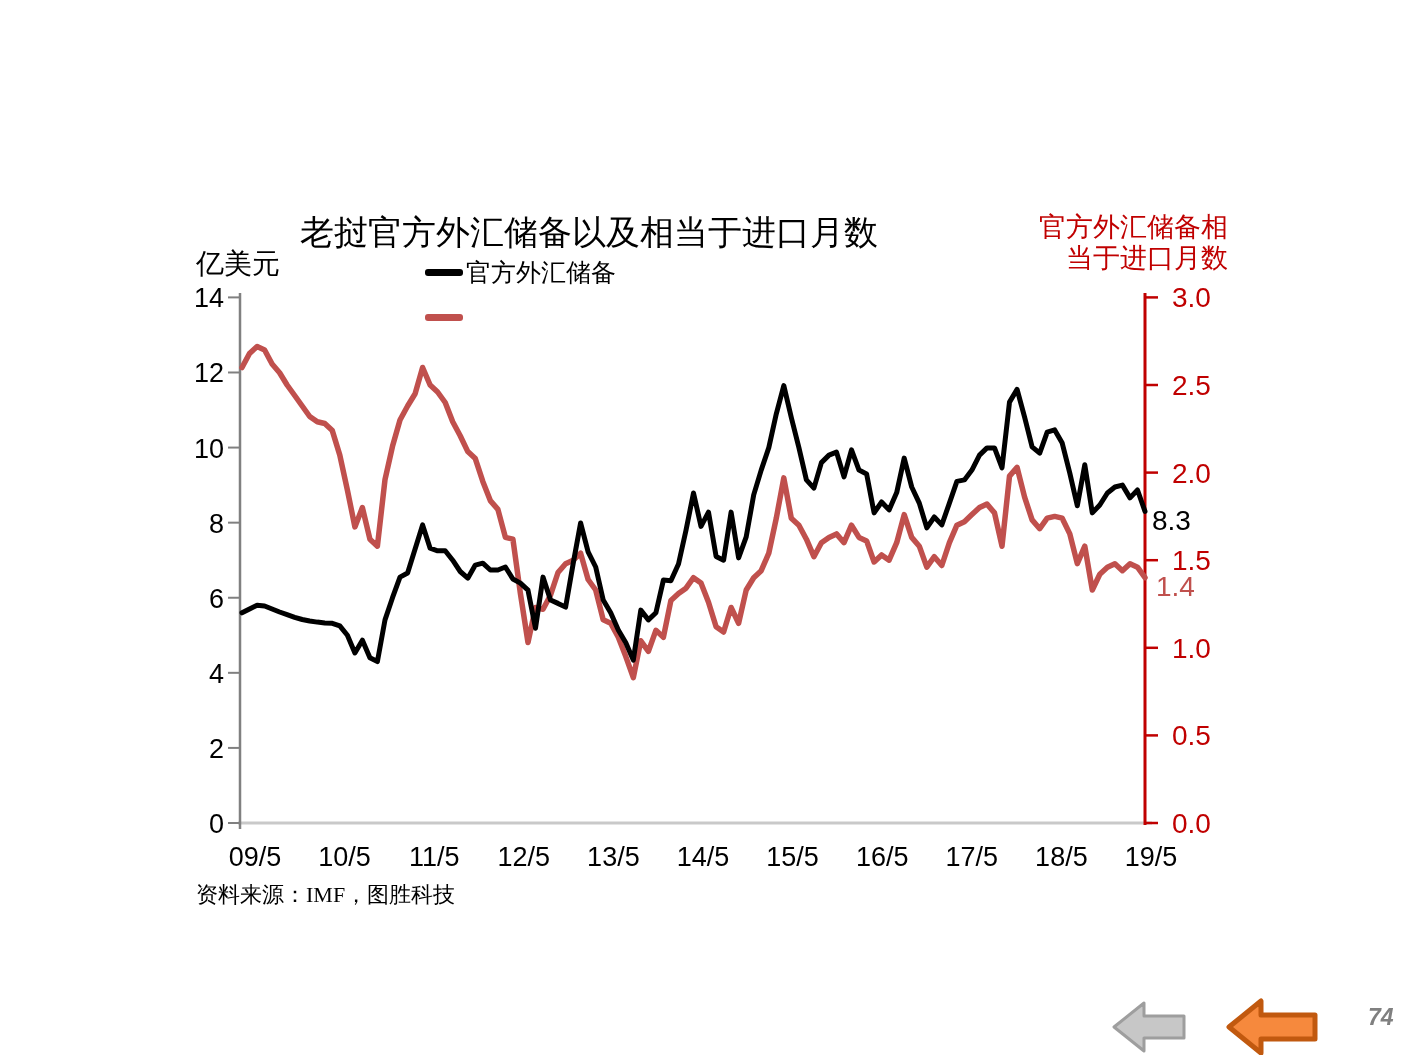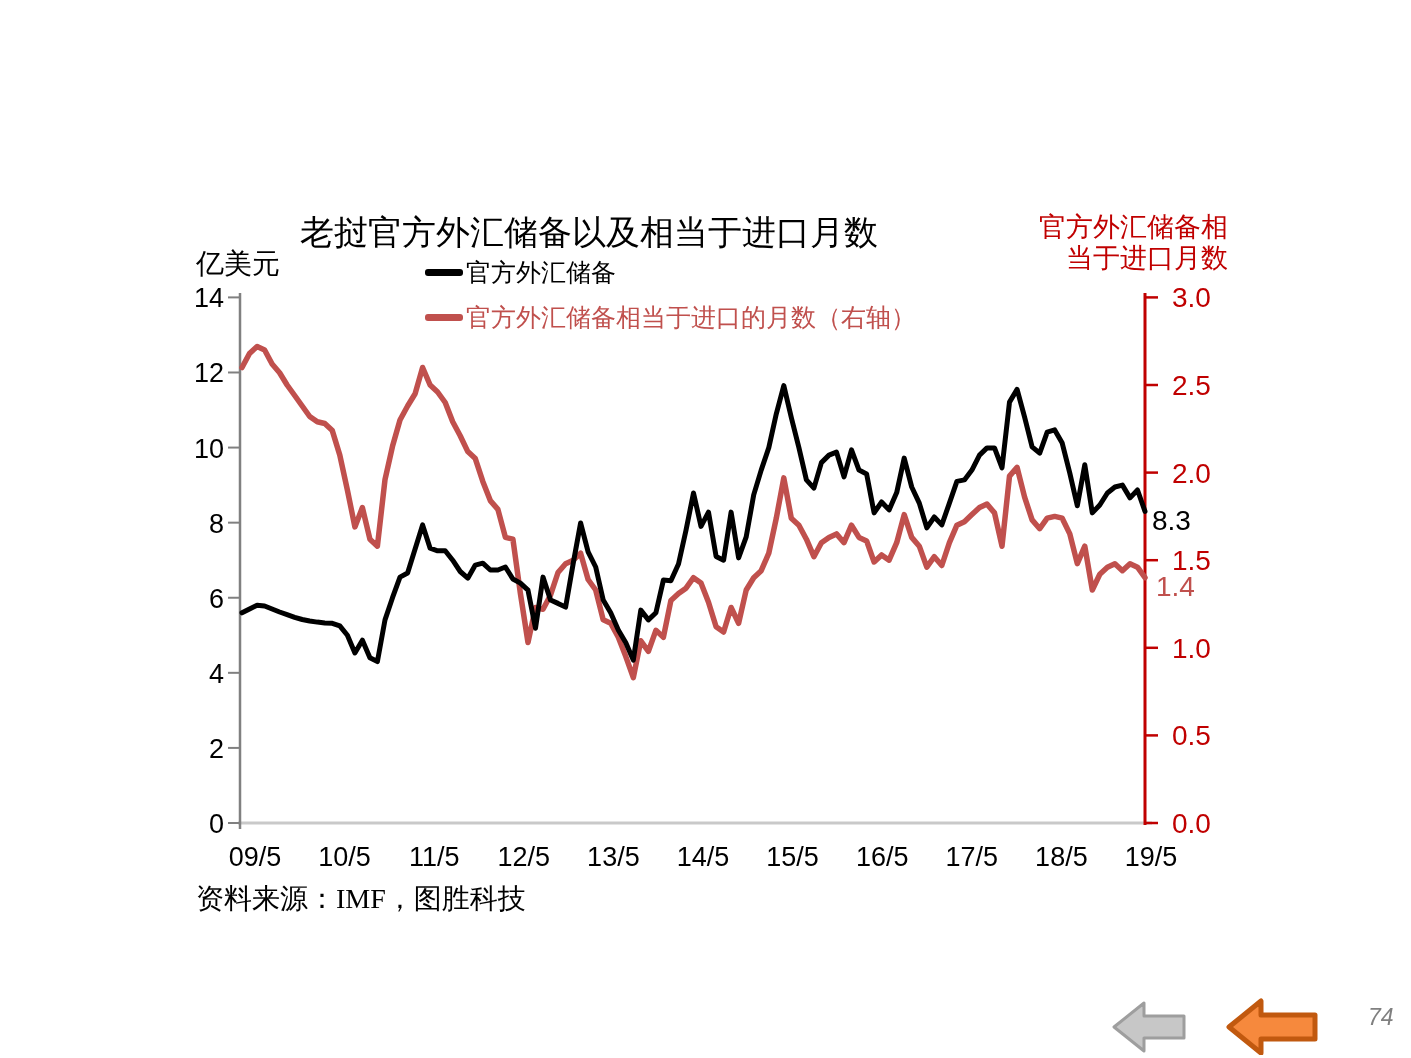--- a/index.html
+++ b/index.html
@@ -11,22 +11,22 @@
   #chart-title{left:300px;top:210px;width:810px;text-align:left;
                font-size:34px;font-weight:normal;white-space:nowrap;}
   #right-axis-title{right:183px;top:212px;text-align:right;font-size:27px;
                     line-height:31px;color:#C00000;white-space:nowrap;}
   #left-axis-title{left:196px;top:245px;font-size:28px;}
   #legend{left:425px;top:250px;}
   .legend-row{display:flex;align-items:center;height:45px;}
   .legend-swatch{display:inline-block;width:38px;height:7px;border-radius:3px;
                  margin-right:3px;flex:0 0 auto;}
   .legend-label{font-size:25px;white-space:nowrap;text-align:right;}
-  #source-note{left:196px;top:880px;font-size:28px;}
-  #page-number{left:1368px;top:1004px;font-size:23px;font-weight:normal;
+  #source-note{left:196px;top:880px;font-size:22px;}
+  #page-number{left:1368px;top:1004px;font-size:23px;font-weight:bold;
                font-style:italic;color:#808080;
                font-family:"Liberation Sans","DejaVu Sans",sans-serif;}
   svg{position:absolute;left:0;top:0;}
   #chart-svg{pointer-events:none;}
   #nav-arrows{left:1105px;top:993px;width:222px;height:62px;}
 </style>
 </head>
 <body>
 
 <div id="paragraph" class="abs">
@@ -92,21 +92,20 @@
 
 <div id="left-axis-title" class="abs">亿美元</div>
 
 <div id="legend" class="abs">
   <div class="legend-row">
     <span class="legend-swatch" style="background: rgb(0, 0, 0);"></span>
     <span class="legend-label" style="color:#000000;">官方外汇储备</span>
   </div>
   <div class="legend-row">
     <span class="legend-swatch" style="background: rgb(192, 80, 77);"></span>
-    <span class="legend-label" style="color:#C0504D;">官方外汇储备相当于进口的月数（右轴）</span>
   </div>
 </div>
 
 <div id="source-note" class="abs">资料来源：IMF，图胜科技</div>
 
 <div id="page-number" class="abs">74</div>
 
 <svg id="nav-arrows" class="abs" width="222" height="62" viewBox="0 0 222 62">
   <polygon points="9,34 39,10 39,23 79,23 79,45 39,45 39,58" fill="#C7C7C7" stroke="#9E9E9E" stroke-width="3" stroke-linejoin="round"></polygon>
   <polygon points="124,34 156,8 156,22 210,22 210,46 156,46 156,60" fill="#F6893D" stroke="#C1590F" stroke-width="5" stroke-linejoin="round"></polygon>

